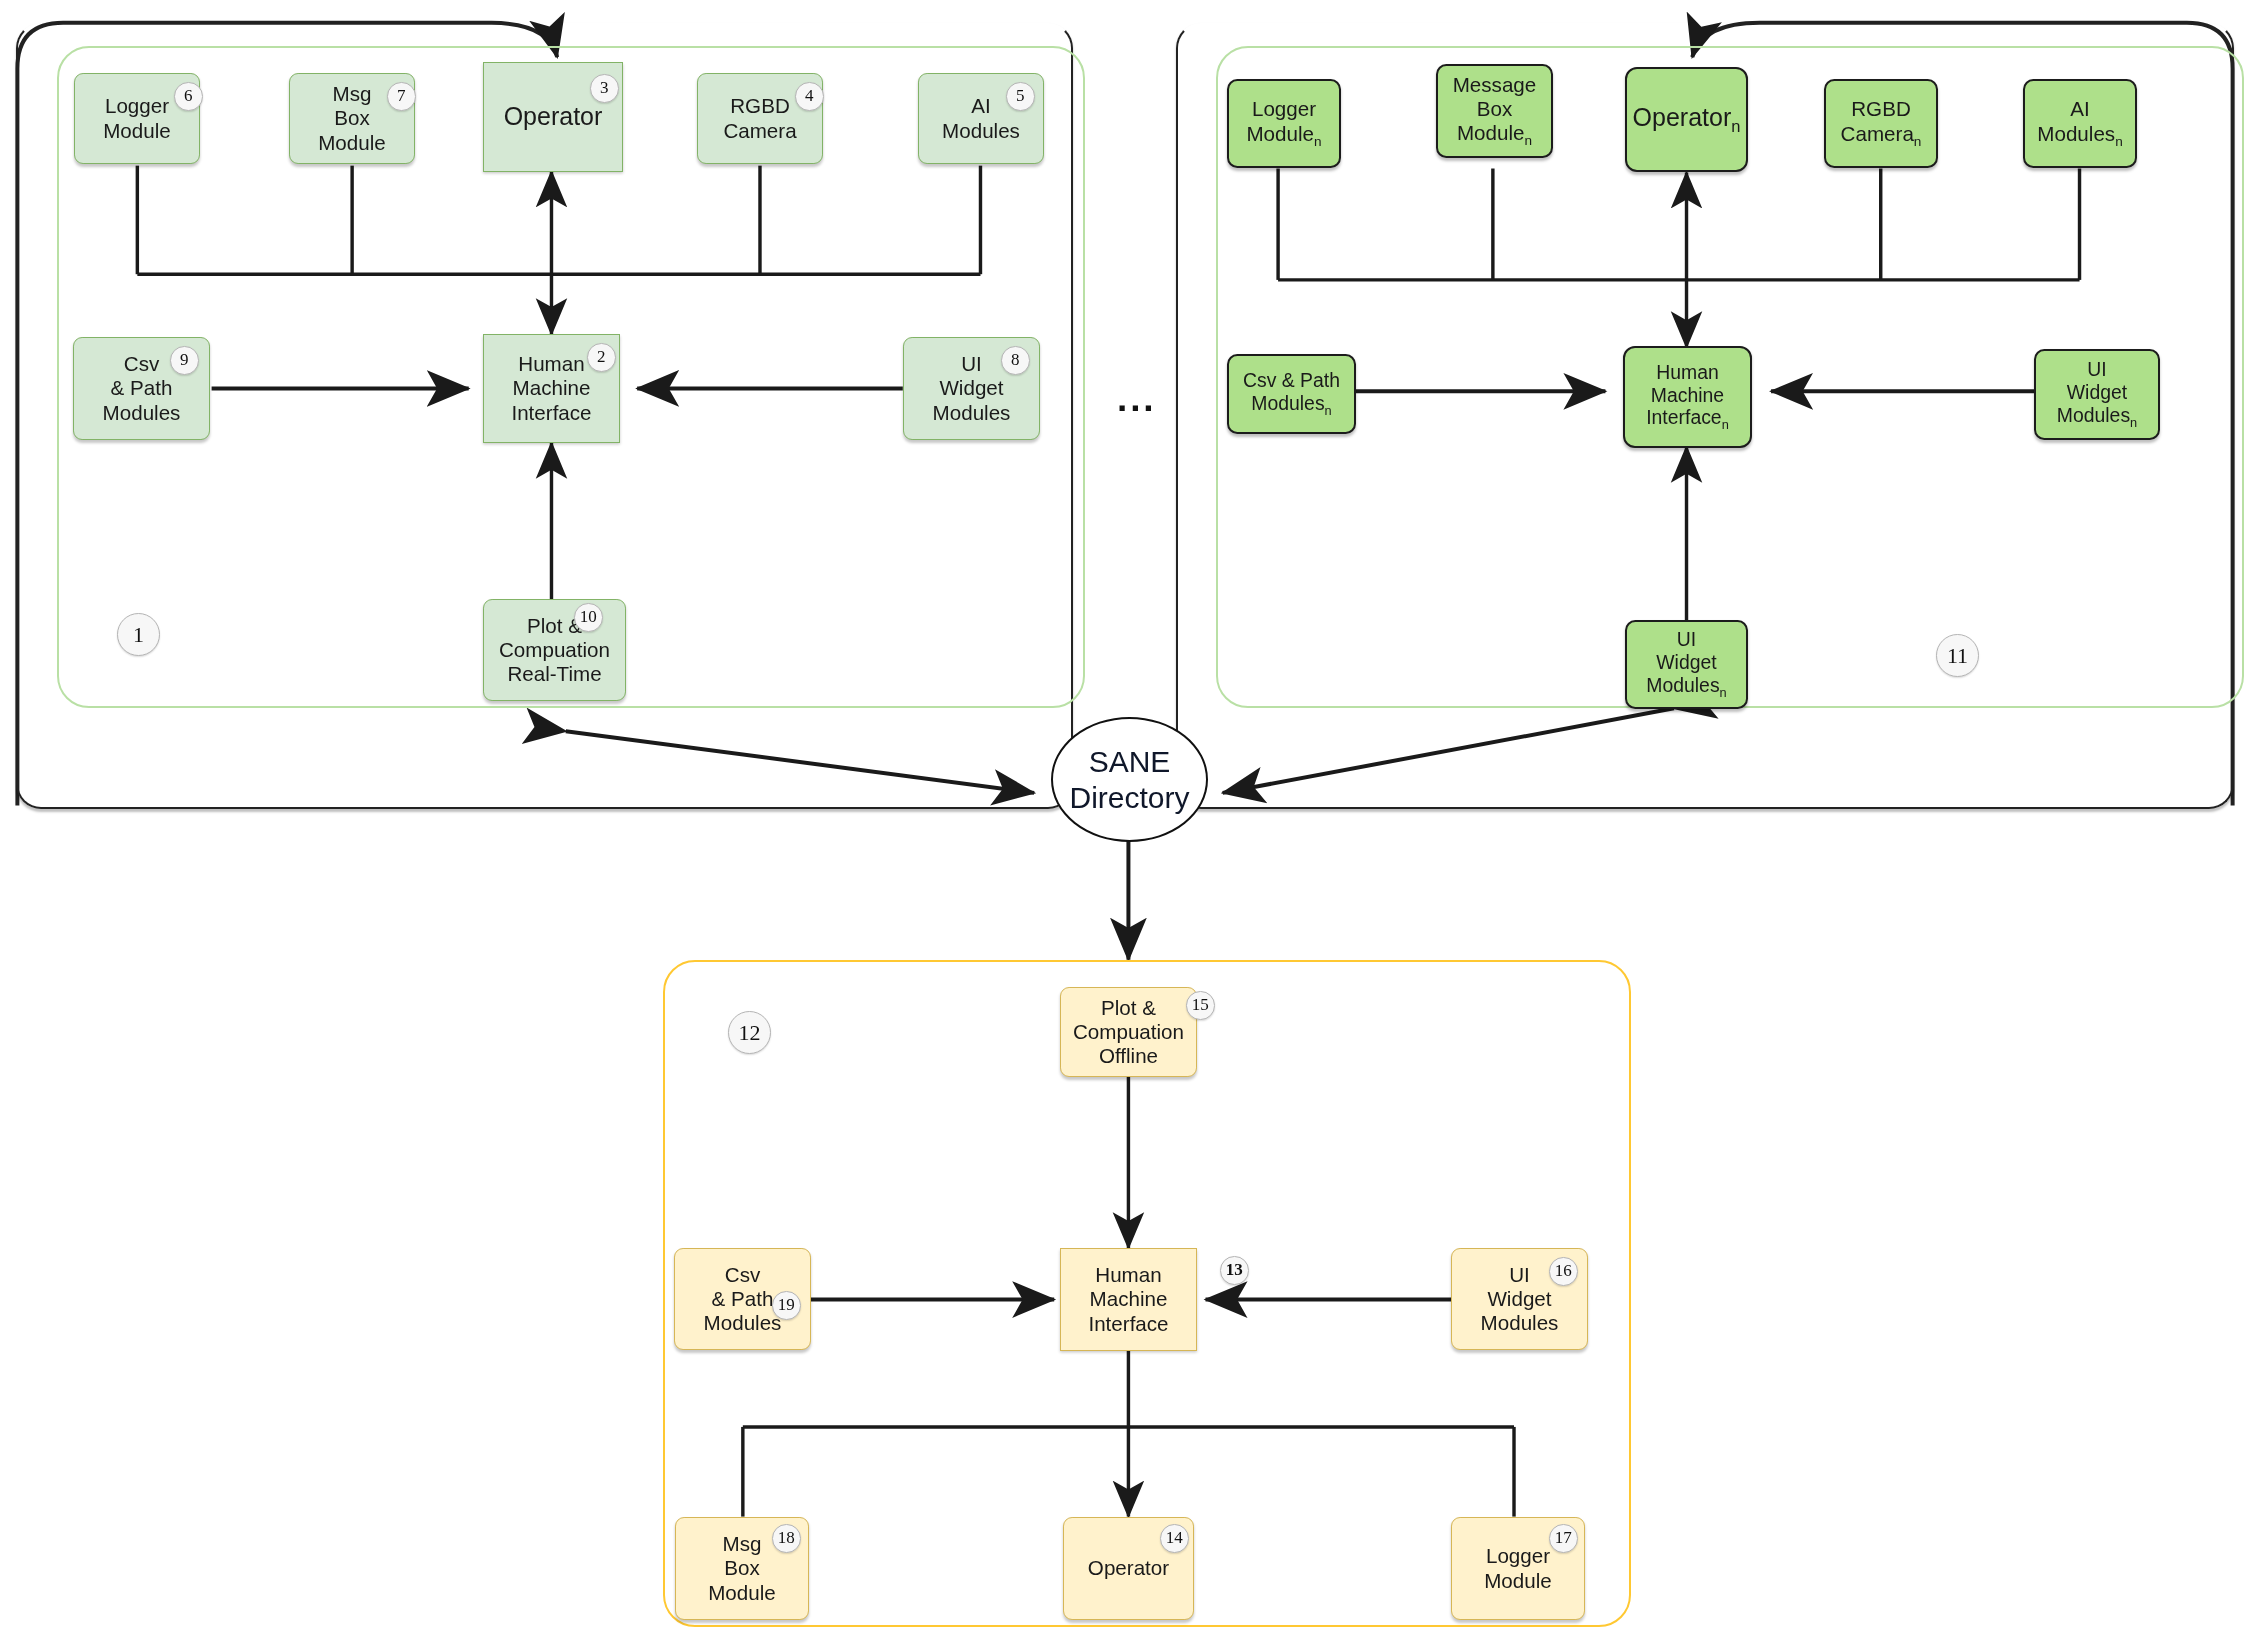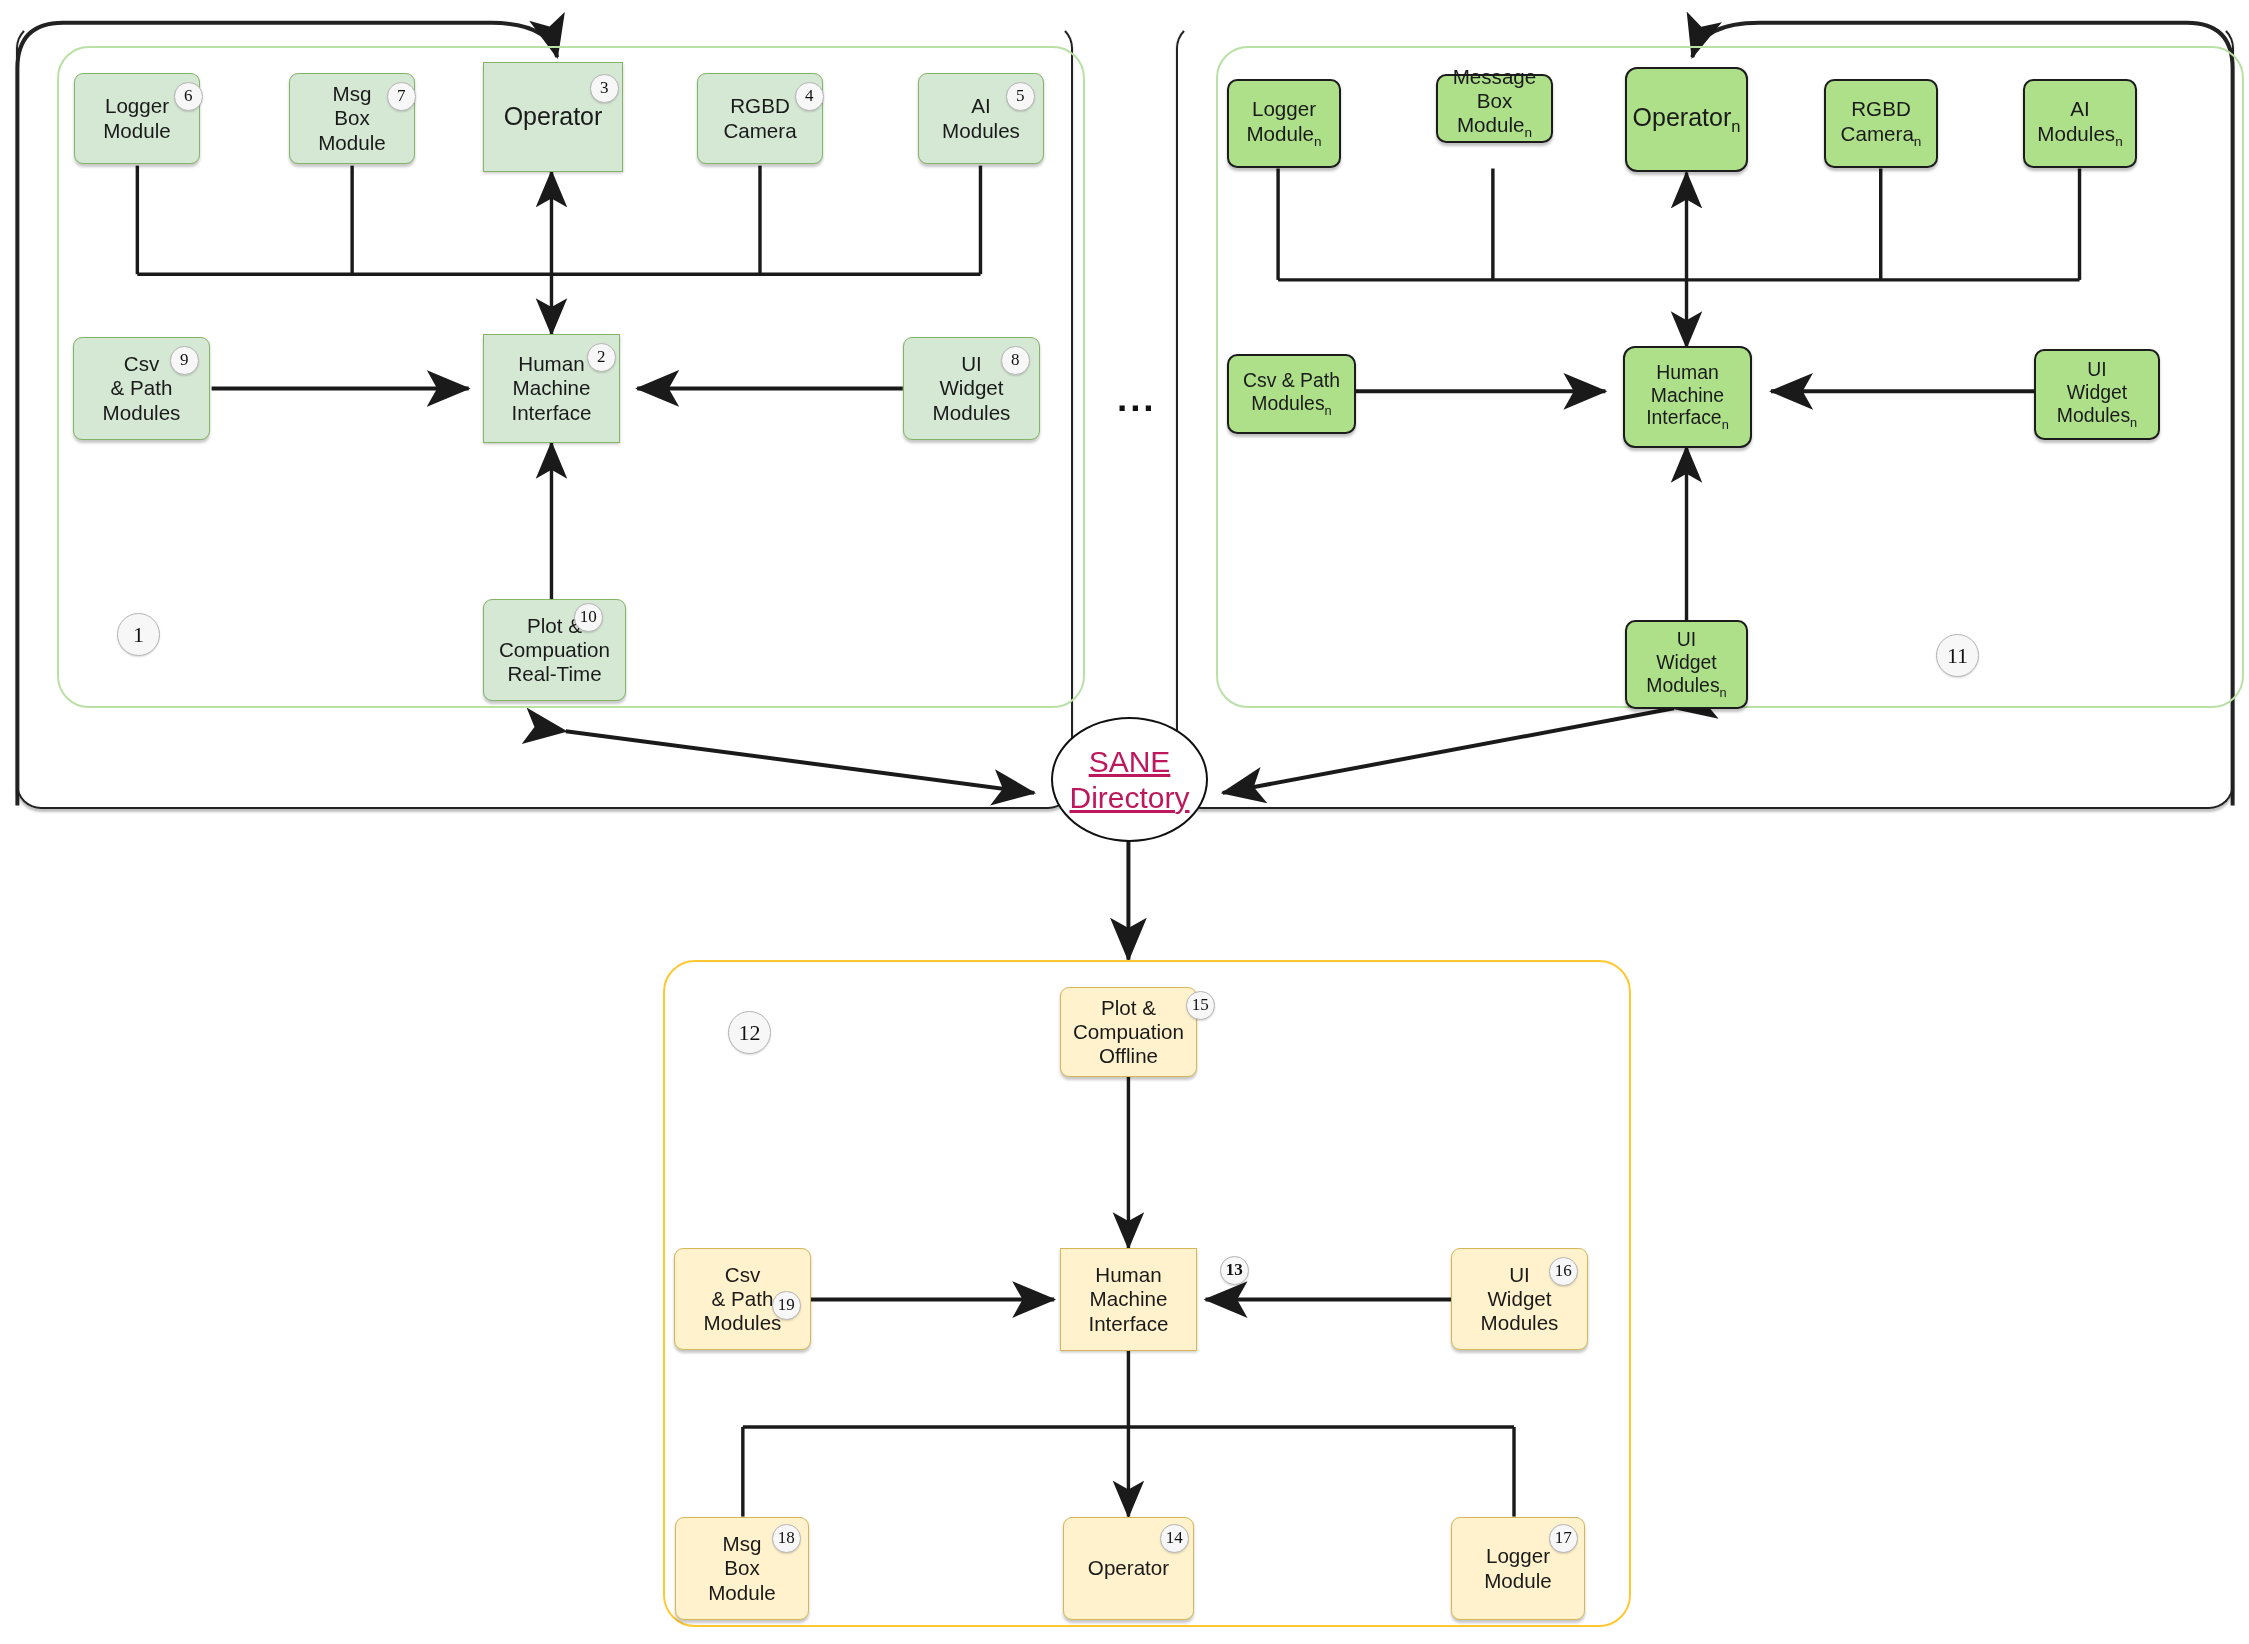--- a/index.html
+++ b/index.html
@@ -129,24 +129,23 @@
     box-sizing: border-box;
     border: 2.3px solid #111111;
     border-radius: 50%;
     background: #ffffff;
     display: flex;
     align-items: center;
     justify-content: center;
     text-align: center;
     font-size: 30px;
     line-height: 1.18;
-    color: #be185d;
+    color: #0f172a;
     white-space: pre-line;
     z-index: 6;
-    text-decoration: underline;
   }
 
   
   .ellipsis {
     position: absolute;
     font-size: 37px;
     letter-spacing: 2.9px;
     color: #111111;
     font-weight: 700;
     line-height: 1;
@@ -300,21 +299,21 @@
 
   <div class="group green-frame" style="left:1216px; top:46px; width:1028px; height:662px;"></div>
 
   <div class="badge group-badge" style="left:1936px; top:634px;">11</div>
 
   <div class="node green-dark" style="left:1227px; top:79px; width:114px; height:89px;">
     <span class="lbl"><span>Logger
 Module</span><span class="sub">n</span></span>
   </div>
 
-  <div class="node green-dark" style="left:1436px; top:74px; width:117px; height:69px;align-items:flex-end;">
+  <div class="node green-dark" style="left:1436px; top:64px; width:117px; height:94px;">
     <span class="lbl"><span>Message
 Box
 Module</span><span class="sub">n</span></span>
   </div>
 
   <div class="node green-dark sharp" style="left:1625px; top:67px; width:123px; height:105px; font-size:25px;">
     <span class="lbl"><span>Operator</span><span class="sub">n</span></span>
   </div>
 
   <div class="node green-dark" style="left:1824px; top:79px; width:114px; height:89px;">

